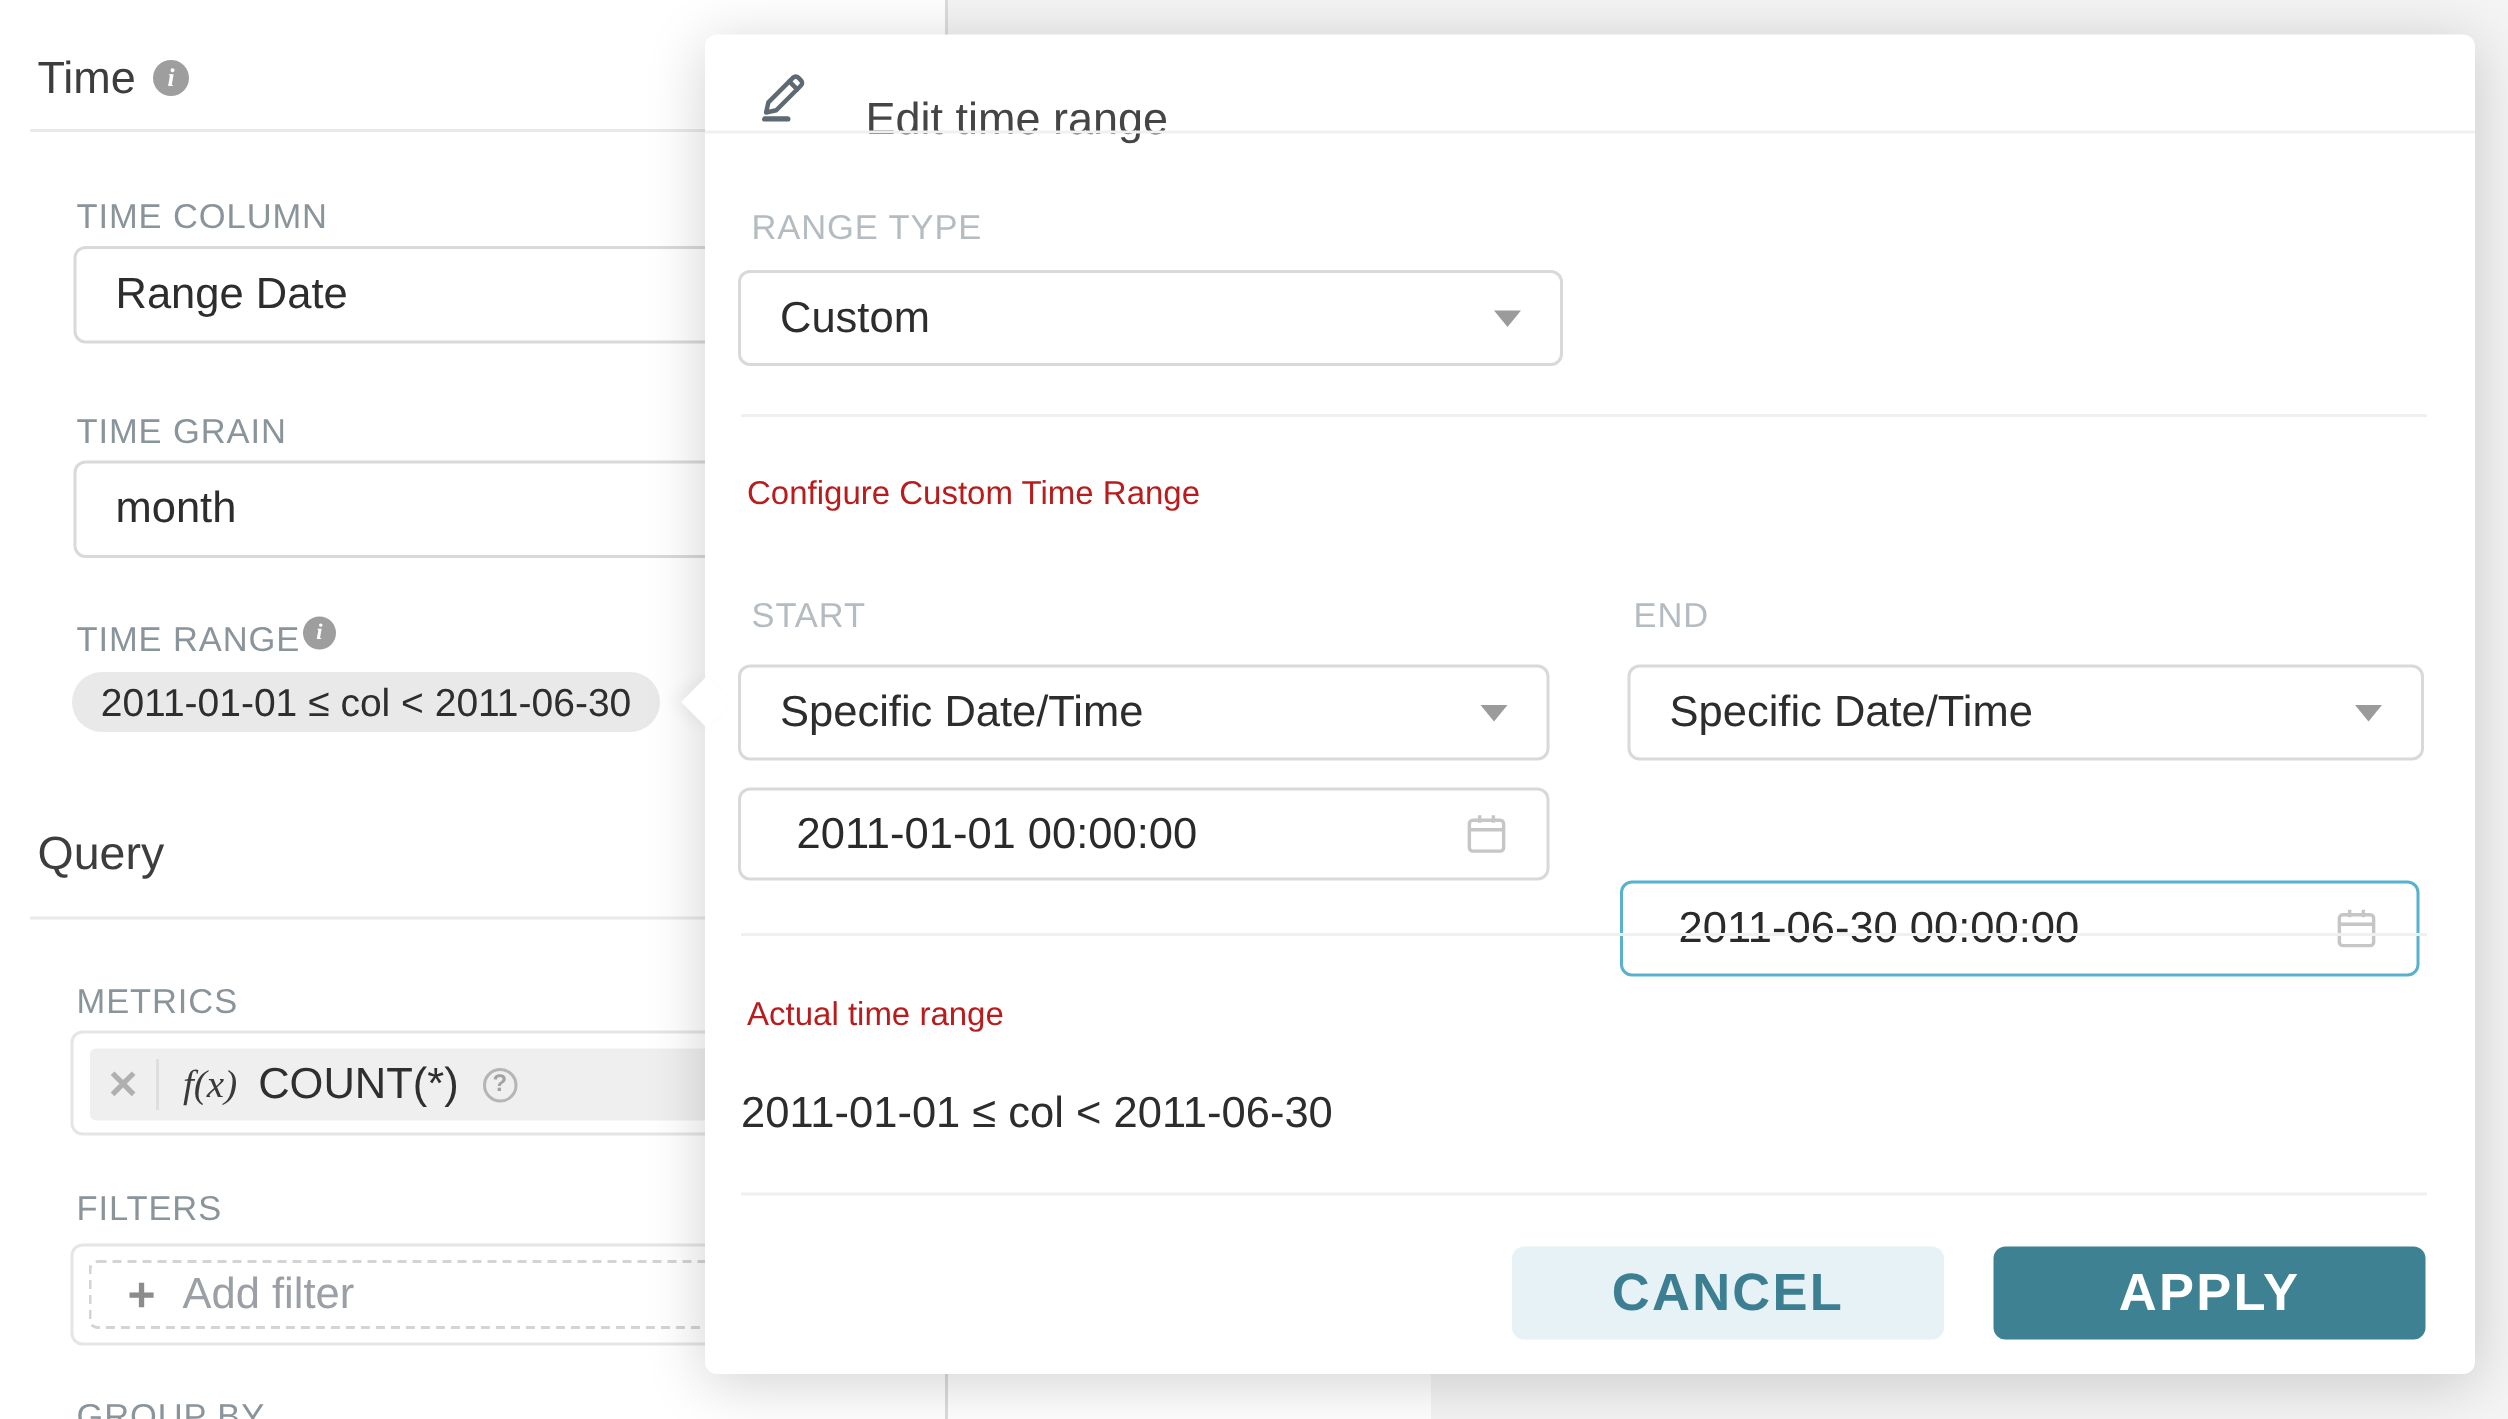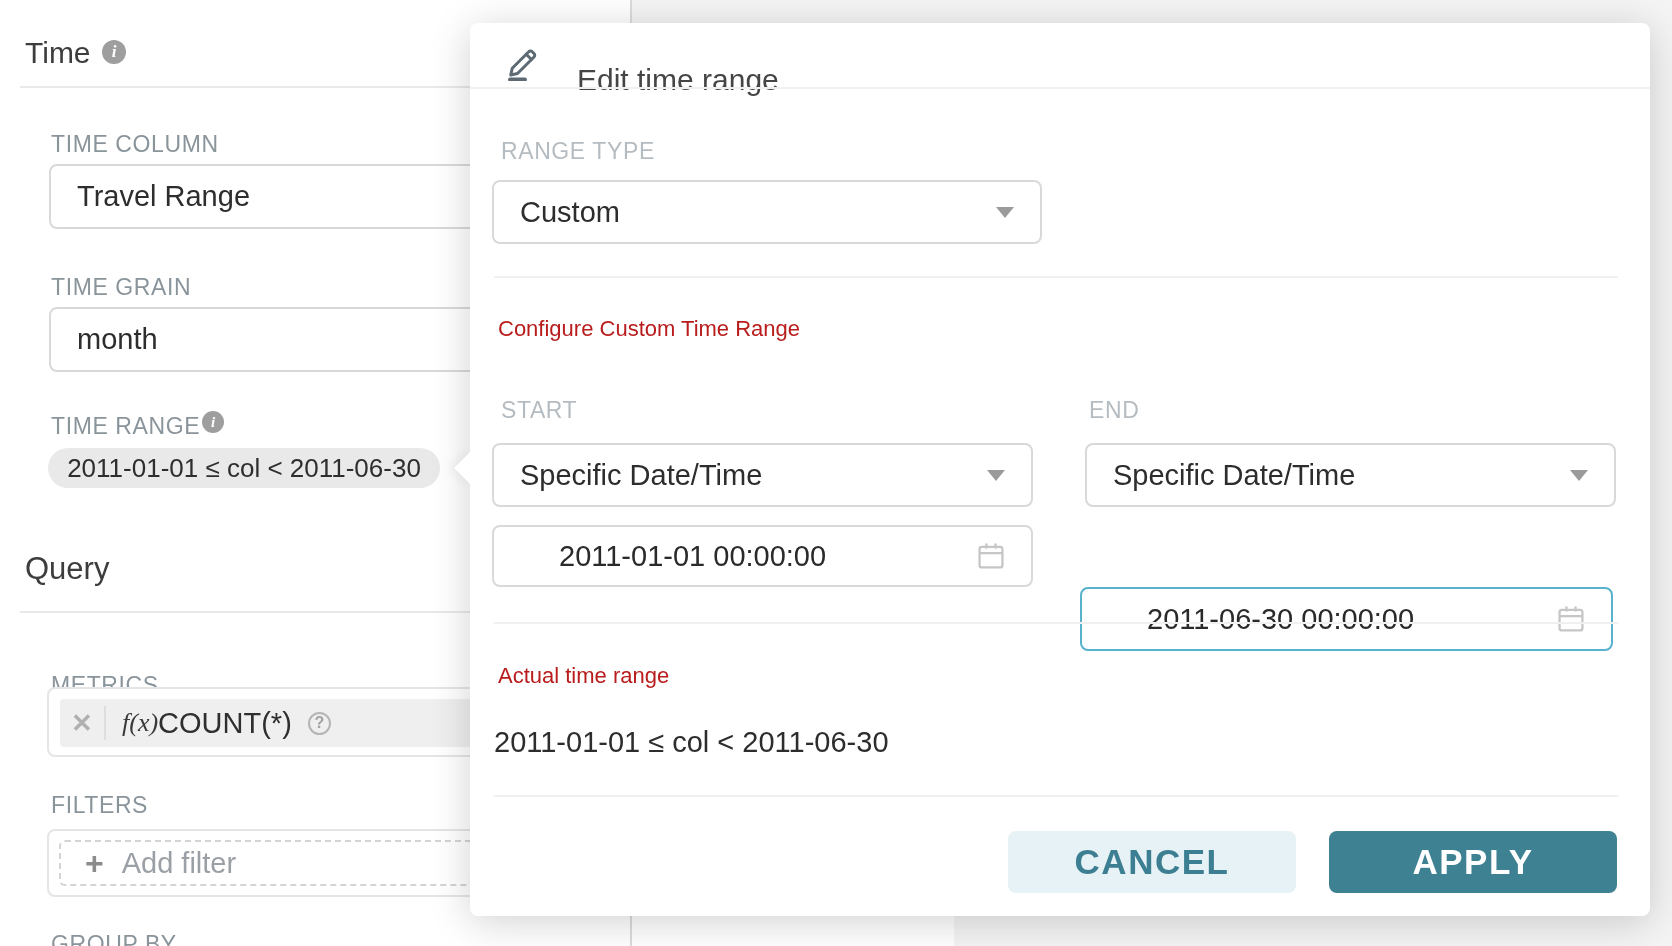--- a/index.html
+++ b/index.html
@@ -49,21 +49,21 @@
     position:absolute; left:11px; top:10px; height:48px; width:497px;
     background:#efefef; border-radius:4px;
     display:flex; align-items:center; overflow:hidden;
   }
   .chip-x {
     width:44px; height:100%; display:flex; align-items:center; justify-content:center;
     color:#b0b0b0; font-size:26px; font-weight:700; cursor:pointer;
   }
   .chip-sep { width:2px; height:34px; background:#dedede; }
   .chip-fx { font-family:"Liberation Serif", serif; font-style:italic; font-size:26px; color:#3a3a3a; margin-left:16px; }
-  .chip-name { font-size:29px; color:#2f2f2f; }
+  .chip-name { font-size:29px; color:#2f2f2f; margin-left:14px; }
   .chip-help {
     width:23px; height:23px; border-radius:50%; border:2px solid #b5b5b5;
     color:#a2a2a2; font-size:16px; font-weight:700;
     display:flex; align-items:center; justify-content:center; margin-left:16px;
   }
   .dashed-inner {
     position:absolute; left:10px; top:9px; width:498px; height:46px;
     border:2px dashed #d4d4d4; border-radius:6px;
     display:flex; align-items:center; color:#9aa0a6;
   }
@@ -87,21 +87,21 @@
   .modal-heading { font-size:22px; font-weight:400; color:#b91c1c; }
 
   .caret-down {
     position:absolute; right:26px; top:50%; margin-top:-5px;
     width:0; height:0;
     border-left:9px solid transparent; border-right:9px solid transparent;
     border-top:11px solid #9b9b9b;
   }
   .date-input {
     background:#fff; border:2px solid #d9d9d9; border-radius:8px;
-    display:flex; align-items:center; position:relative;padding-left:28px;
+    display:flex; align-items:center; position:relative;
   }
   .date-input.focused { border-color:#58b2cd; }
   .date-input .val { font-size:29px; color:#2a2a2a; padding-left:37px; }
   .cal-icon { position:absolute; right:24px; top:50%; margin-top:-16px; }
 
   .btn {
     position:absolute; top:808px; width:288px; height:62px; border-radius:8px;
     display:flex; align-items:center; justify-content:center;
     font-size:35px; font-weight:700; letter-spacing:1.5px; cursor:pointer; border:none;
   }
@@ -116,36 +116,36 @@
 <div class="abs left-bg"></div>
 <div class="abs v-divider"></div>
 <div class="abs below-modal-patch"></div>
 
 <div class="abs section-title" style="left:25px; top:36px;">Time</div>
 <span class="abs info-icon" style="left:102px; top:40px;">i</span>
 <div class="abs h-rule" style="left:20px; top:86px; width:570px;"></div>
 
 <div class="abs panel-label" style="left:51px; top:131px;">TIME COLUMN</div>
 <div class="abs select-box" style="left:49px; top:164px; width:520px; height:65px;">
-  <span class="sel-text">Travel Range</span>
+  <span class="sel-text">Range Date</span>
 </div>
 
 <div class="abs panel-label" style="left:51px; top:274px;">TIME GRAIN</div>
 <div class="abs select-box" style="left:49px; top:307px; width:520px; height:65px;">
   <span class="sel-text">month</span>
 </div>
 
 <div class="abs panel-label" style="left:51px; top:413px;">TIME RANGE</div>
 <span class="abs info-icon small" style="left:202px; top:411px;">i</span>
 <div class="abs pill" style="left:48px; top:448px; width:392px; height:40px;">2011-01-01 ≤ col &lt; 2011-06-30</div>
 
 <div class="abs section-title" style="left:25px; top:551px; font-size:31px;">Query</div>
 <div class="abs h-rule" style="left:20px; top:611px; width:570px;"></div>
 
-<div class="abs panel-label" style="left:51px; top:672px;">METRICS</div>
+<div class="abs panel-label" style="left:51px; top:654px;">METRICS</div>
 <div class="abs metric-outer" style="left:47px; top:687px; width:522px; height:70px;">
   <div class="metric-chip">
     <span class="chip-x">✕</span>
     <span class="chip-sep"></span>
     <span class="chip-fx">f(x)</span>
     <span class="chip-name">COUNT(*)</span>
     <span class="chip-help">?</span>
   </div>
 </div>
 

